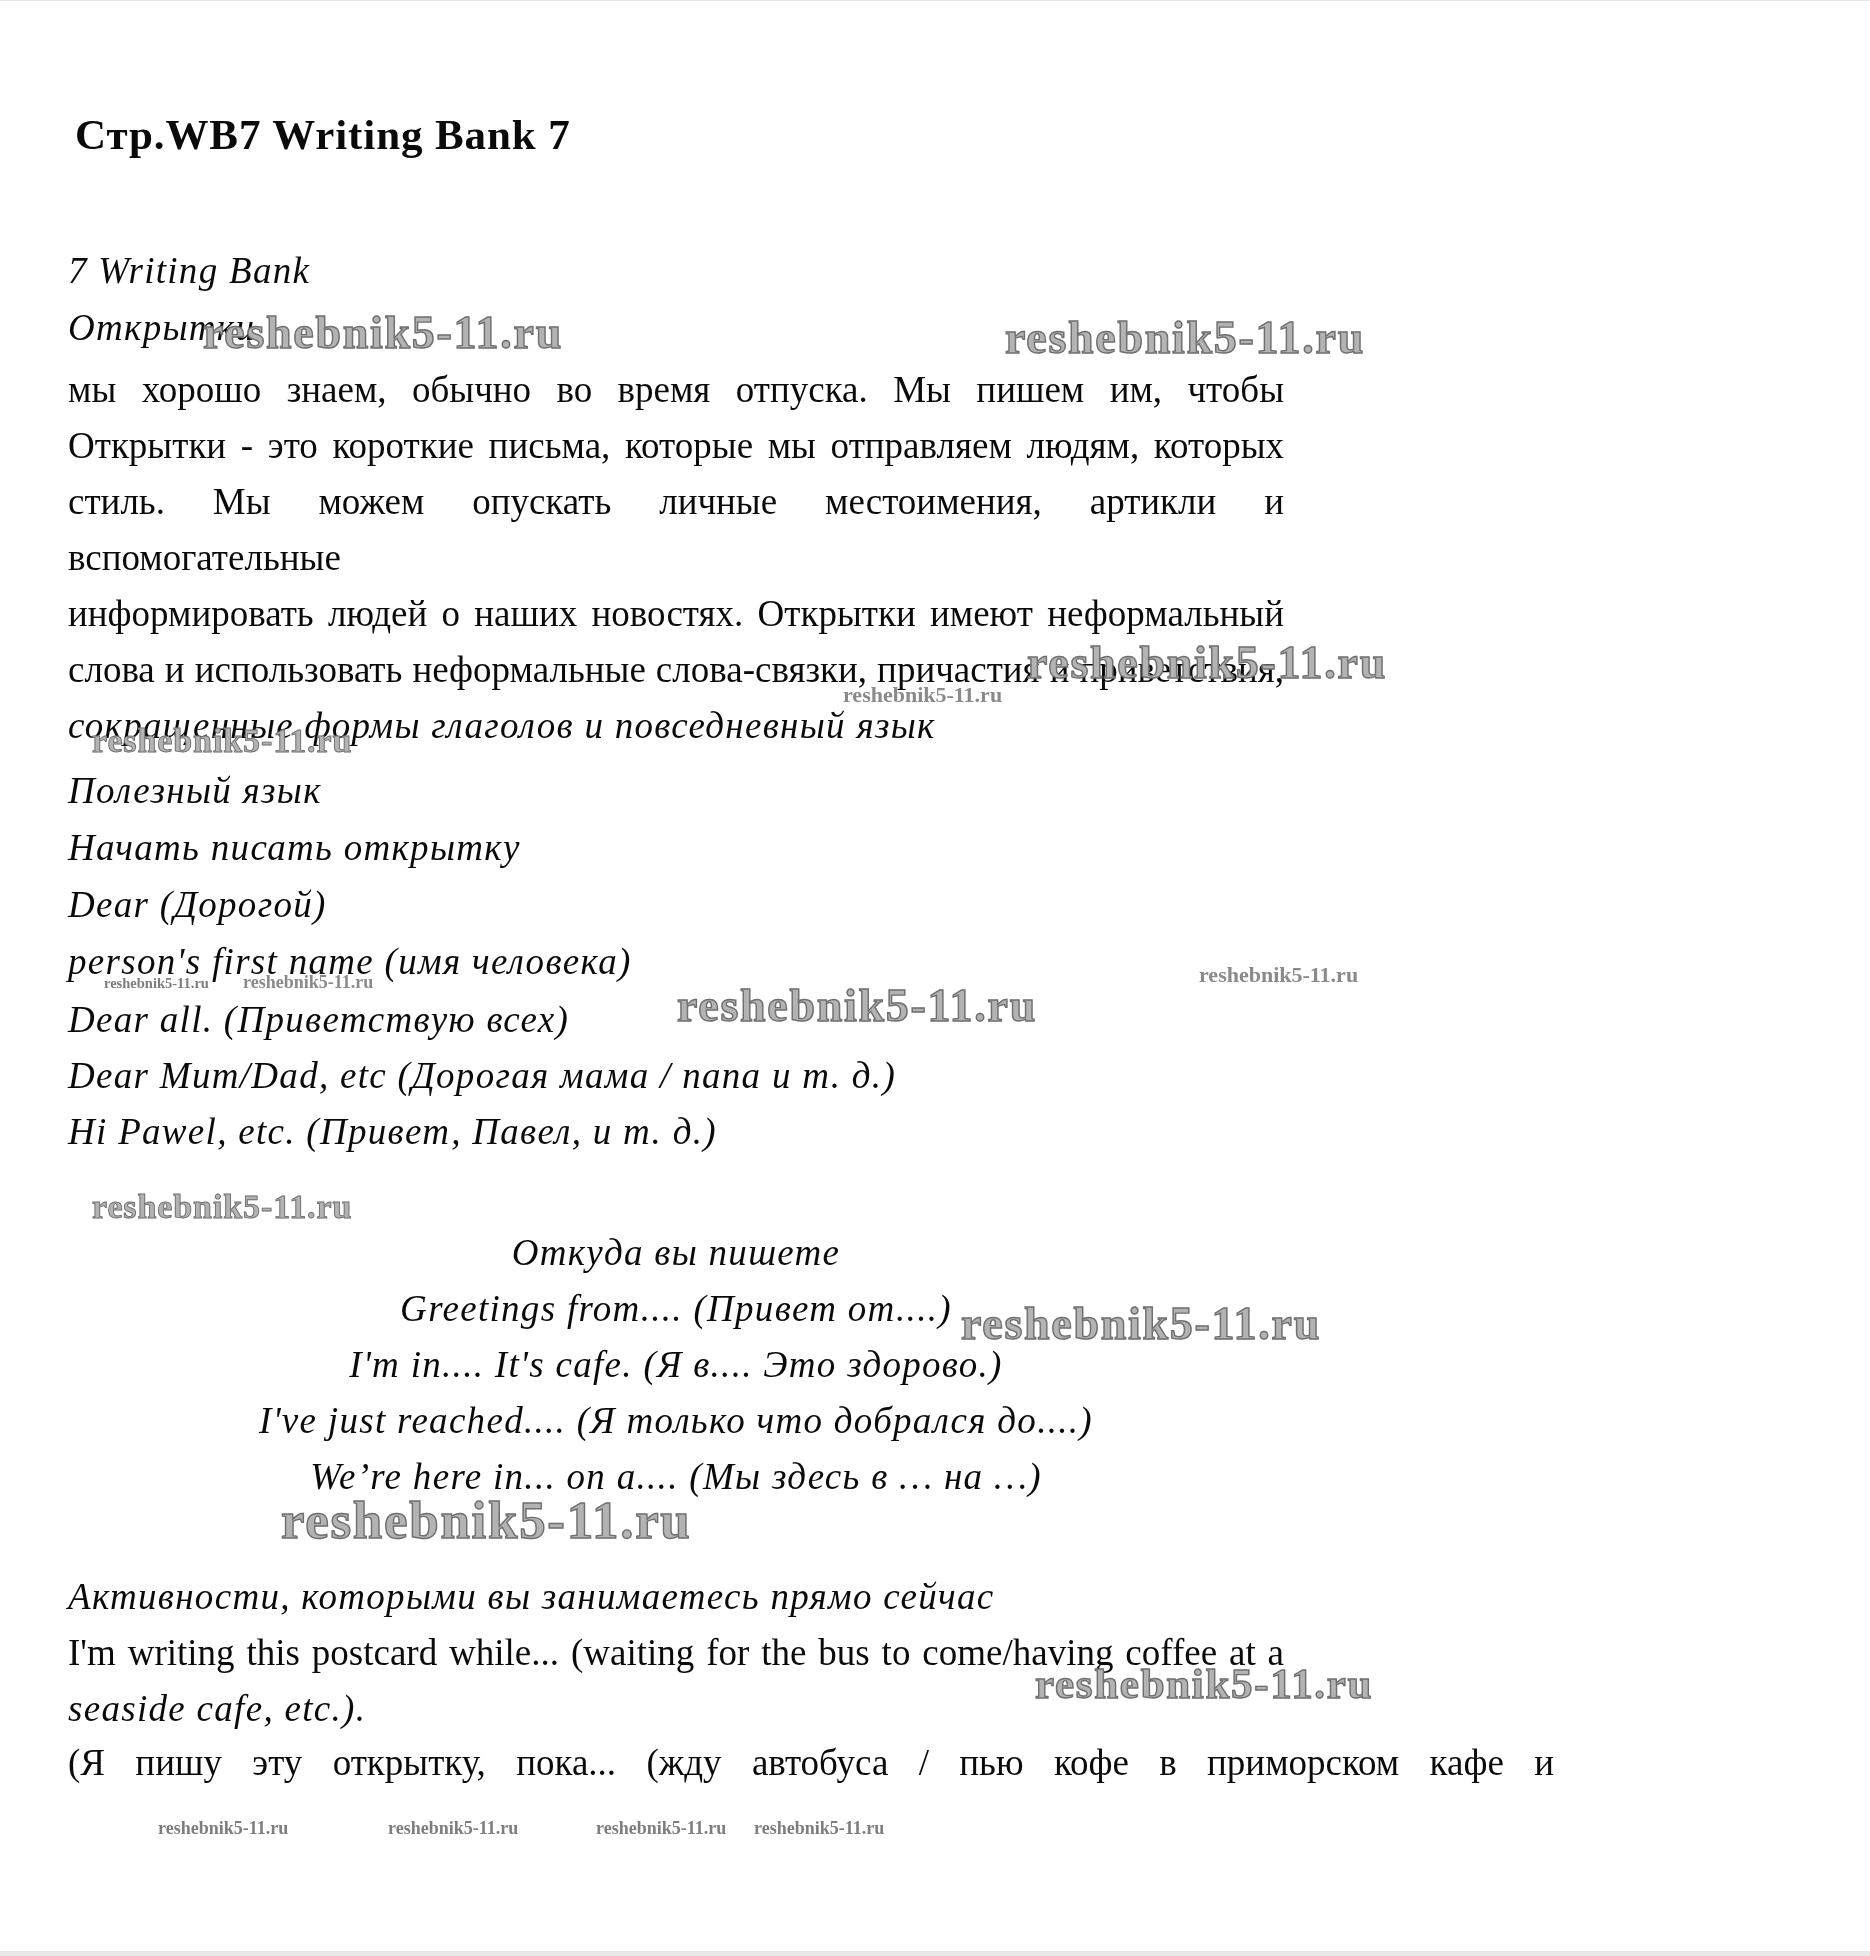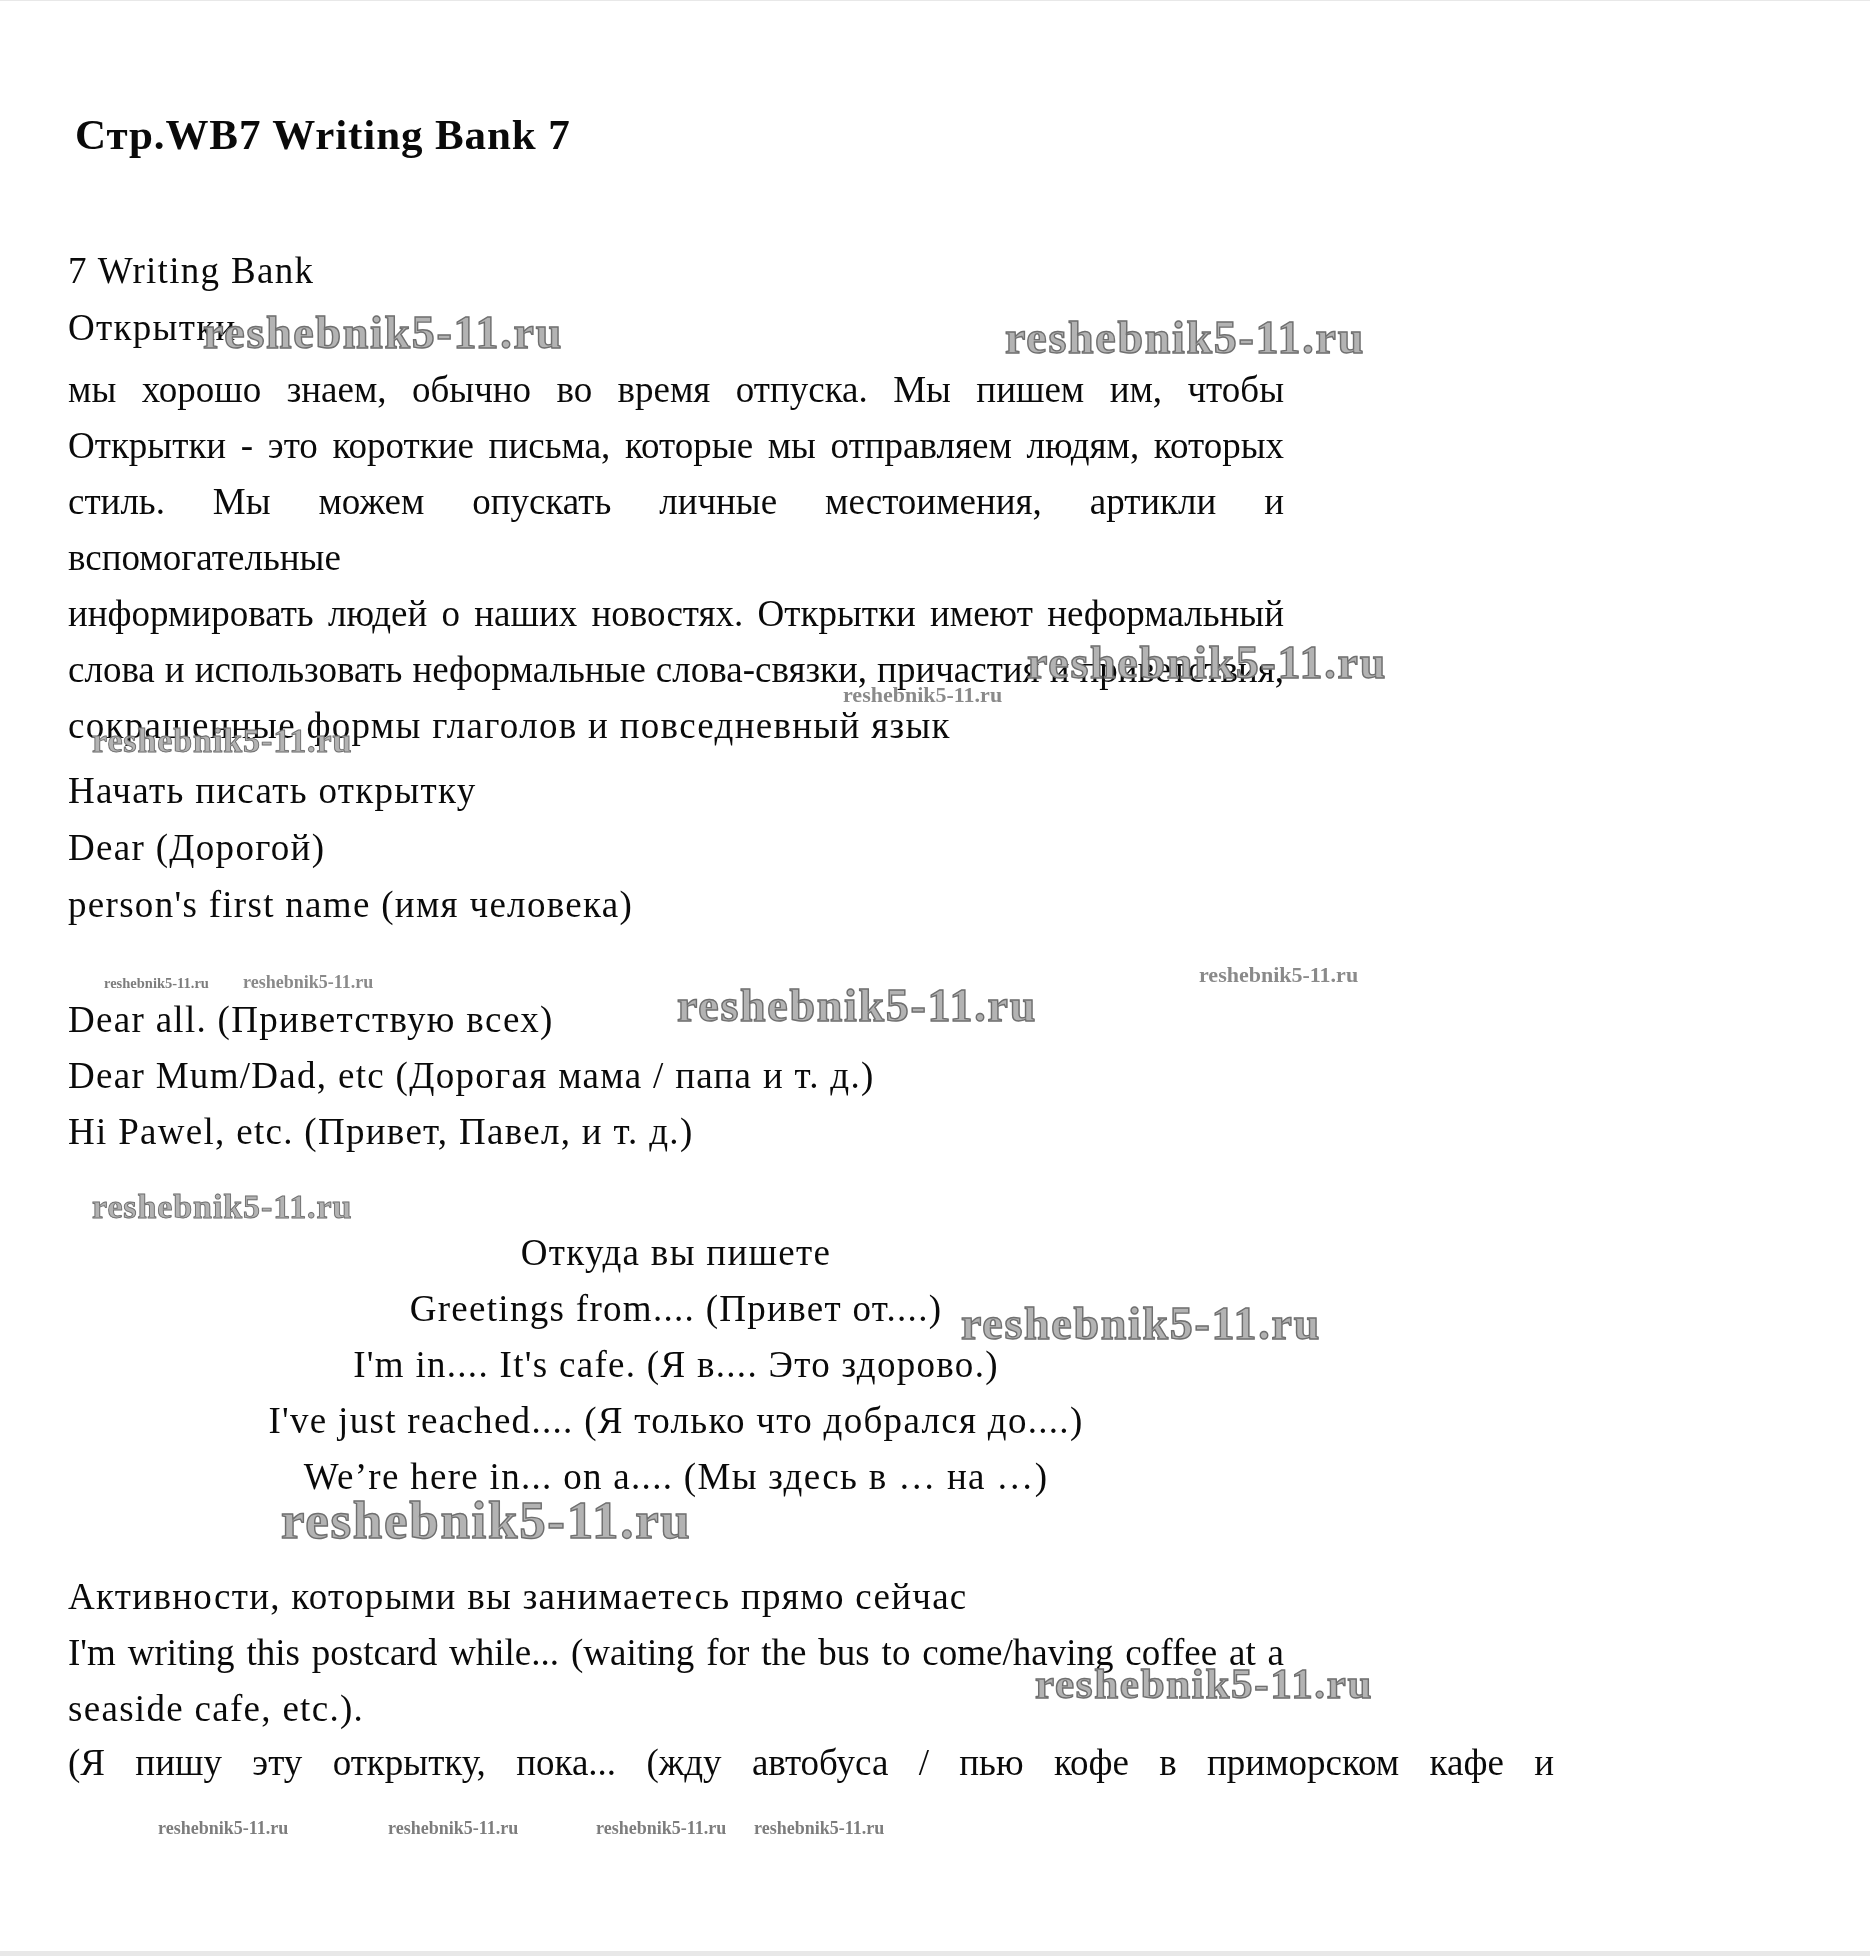--- a/index.html
+++ b/index.html
@@ -9,21 +9,21 @@
     overflow:hidden;margin:1px auto;
   }
   .doc-title{
     position:absolute;left:75px;top:109px;
     font-size:43px;font-weight:bold;letter-spacing:0.9px;white-space:nowrap;
   }
   .tblock{
     position:absolute;left:68px;width:1216px;
     font-size:37px;line-height:57px;
   }
-  .tblock .line{letter-spacing:1.3px;}
+  .tblock .line{letter-spacing:1.3px;font-style:italic;}
   .tblock .jl{
     text-align:justify;text-align-last:justify;letter-spacing:0;
   }
   .wideblock{width:1486px;}
   
   .wm{
     position:absolute;white-space:nowrap;
     font-family:"Liberation Serif","DejaVu Serif",serif;font-weight:bold;
     color:#b3b3b3;-webkit-text-stroke:1.4px #6f6f6f;
     text-shadow:0 0 0.9px #8a8a8a;letter-spacing:1.7px;
@@ -73,20 +73,21 @@
   <div class="tblock" style="top:361px;line-height:56px;">
     <div class="jl">мы хорошо знаем, обычно во время отпуска. Мы пишем им, чтобы</div>
     <div class="jl">Открытки - это короткие письма, которые мы отправляем людям, которых</div>
     <div class="jl">стиль. Мы можем опускать личные местоимения, артикли и вспомогательные</div>
     <div class="jl">информировать людей о наших новостях. Открытки имеют неформальный</div>
     <div class="jl">слова и использовать неформальные слова-связки, причастия и приветствия,</div>
     <div class="line">сокращенные формы глаголов и повседневный язык</div>
   </div>
 
   <div class="tblock" style="top:761px;">
+    <div class="line">Полезный язык</div>
     <div class="line">Начать писать открытку</div>
     <div class="line">Dear (Дорогой)</div>
     <div class="line">person's first name (имя человека)</div>
   </div>
 
   <div class="tblock" style="top:991px;line-height:56px;">
     <div class="line">Dear all. (Приветствую всех)</div>
     <div class="line">Dear Mum/Dad, etc (Дорогая мама / папа и т. д.)</div>
     <div class="line">Hi Pawel, etc. (Привет, Павел, и т. д.)</div>
   </div>

